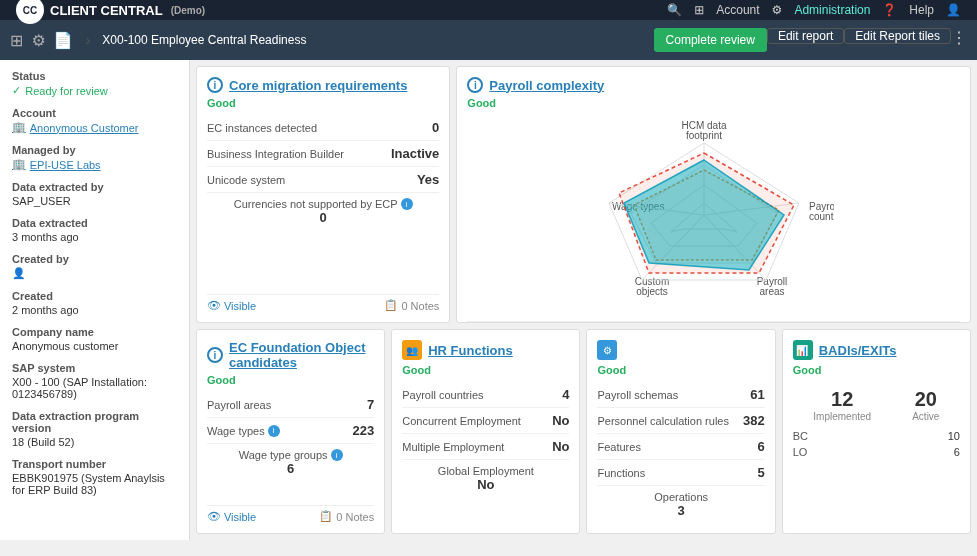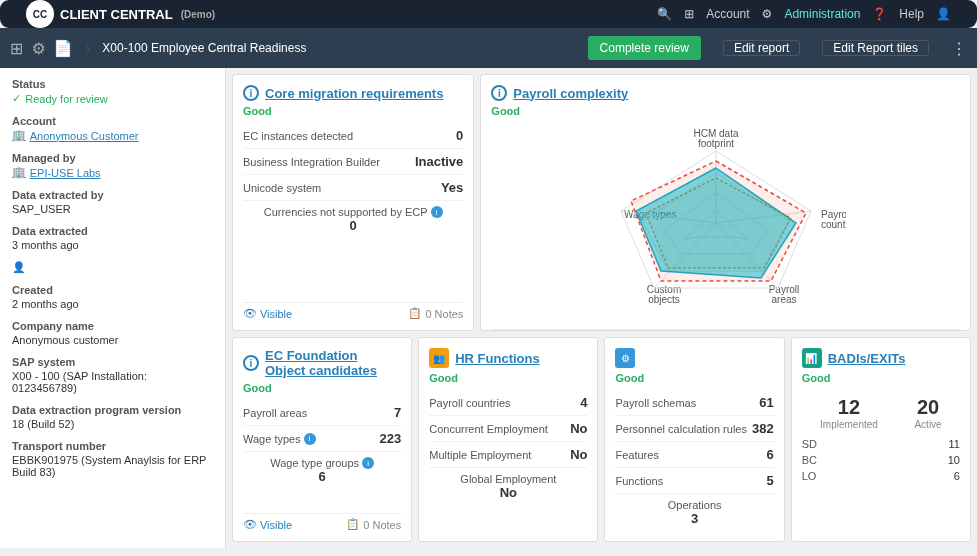--- a/index.html
+++ b/index.html
@@ -2,26 +2,25 @@
 <html><head>
   <meta charset="utf-8">
   <style>
     * { box-sizing: border-box; margin: 0; padding: 0; }
     body { font-family: Arial, sans-serif; font-size: 12px; background: #f0f0f0; color: #333; overflow: hidden; }
 
     
     .top-nav {
       background: #1a2332;
       color: #fff;
-      height: 28px;
-      display: flex;
-      align-items: center;
-      padding: 0 26px;
+      height: 20px;
+      display: flex;
+      align-items: center;
+      padding: 0 16px;
       gap: 10px;
-      border-radius: 9px;
     }
     .top-nav .logo {
       display: flex;
       align-items: center;
       gap: 6px;
       font-size: 13px;
       font-weight: bold;
     }
     .logo-icon {
       width: 28px; height: 28px;
@@ -55,22 +54,22 @@
       gap: 8px;
     }
     .second-nav .breadcrumb {
       color: #ccc;
       font-size: 12px;
       flex: 1;
     }
     .second-nav .breadcrumb span { color: #fff; }
     .nav-actions {
       display: flex;
-      align-items: center;
-      gap: 22px;
+      align-items: flex-start;
+      gap: 0;
     }
     .btn-complete {
       background: #27ae60;
       color: #fff;
       border: none;
       padding: 5px 12px;
       border-radius: 3px;
       font-size: 12px;
       cursor: pointer;
     }
@@ -86,21 +85,21 @@
     .icon-dots { color: #ccc; cursor: pointer; font-size: 16px; }
 
     
     .main-layout {
       display: flex;
       height: calc(556px - 76px);
     }
 
     
     .sidebar {
-      width: 226px;
+      width: 190px;
       background: #fff;
       border-right: 1px solid #ddd;
       padding: 10px 12px;
       overflow-y: auto;
       flex-shrink: 0;
     }
     .sidebar-section { margin-bottom: 10px; }
     .sidebar-label { font-size: 11px; font-weight: bold; color: #555; margin-bottom: 2px; }
     .sidebar-value { font-size: 11px; color: #333; }
     .sidebar-link { font-size: 11px; color: #2980b9; cursor: pointer; text-decoration: underline; display: flex; align-items: center; gap: 4px; }
@@ -328,20 +327,21 @@
     </div>
     <div class="sidebar-section">
       <div class="sidebar-label">Data extracted by</div>
       <div class="sidebar-value">SAP_USER</div>
     </div>
     <div class="sidebar-section">
       <div class="sidebar-label">Data extracted</div>
       <div class="sidebar-value">3 months ago</div>
     </div>
     <div class="sidebar-section">
+      <div class="sidebar-label">Created by</div>
       <div class="sidebar-value">👤</div>
     </div>
     <div class="sidebar-section">
       <div class="sidebar-label">Created</div>
       <div class="sidebar-value">2 months ago</div>
     </div>
     <div class="sidebar-section">
       <div class="sidebar-label">Company name</div>
       <div class="sidebar-value">Anonymous customer</div>
     </div>
@@ -536,24 +536,20 @@
           <div class="badis-stat-num">12</div>
           <div class="badis-stat-label">Implemented</div>
         </div>
         <div class="badis-stat">
           <div class="badis-stat-num">20</div>
           <div class="badis-stat-label">Active</div>
         </div>
       </div>
       <div class="badis-table">
         <div class="badis-table-row">
-          <span class="badis-col">SD</span>
-          <span class="badis-val">11</span>
-        </div>
-        <div class="badis-table-row">
           <span class="badis-col">BC</span>
           <span class="badis-val">10</span>
         </div>
         <div class="badis-table-row">
           <span class="badis-col">LO</span>
           <span class="badis-val">6</span>
         </div>
       </div>
     </div>
       </div>

